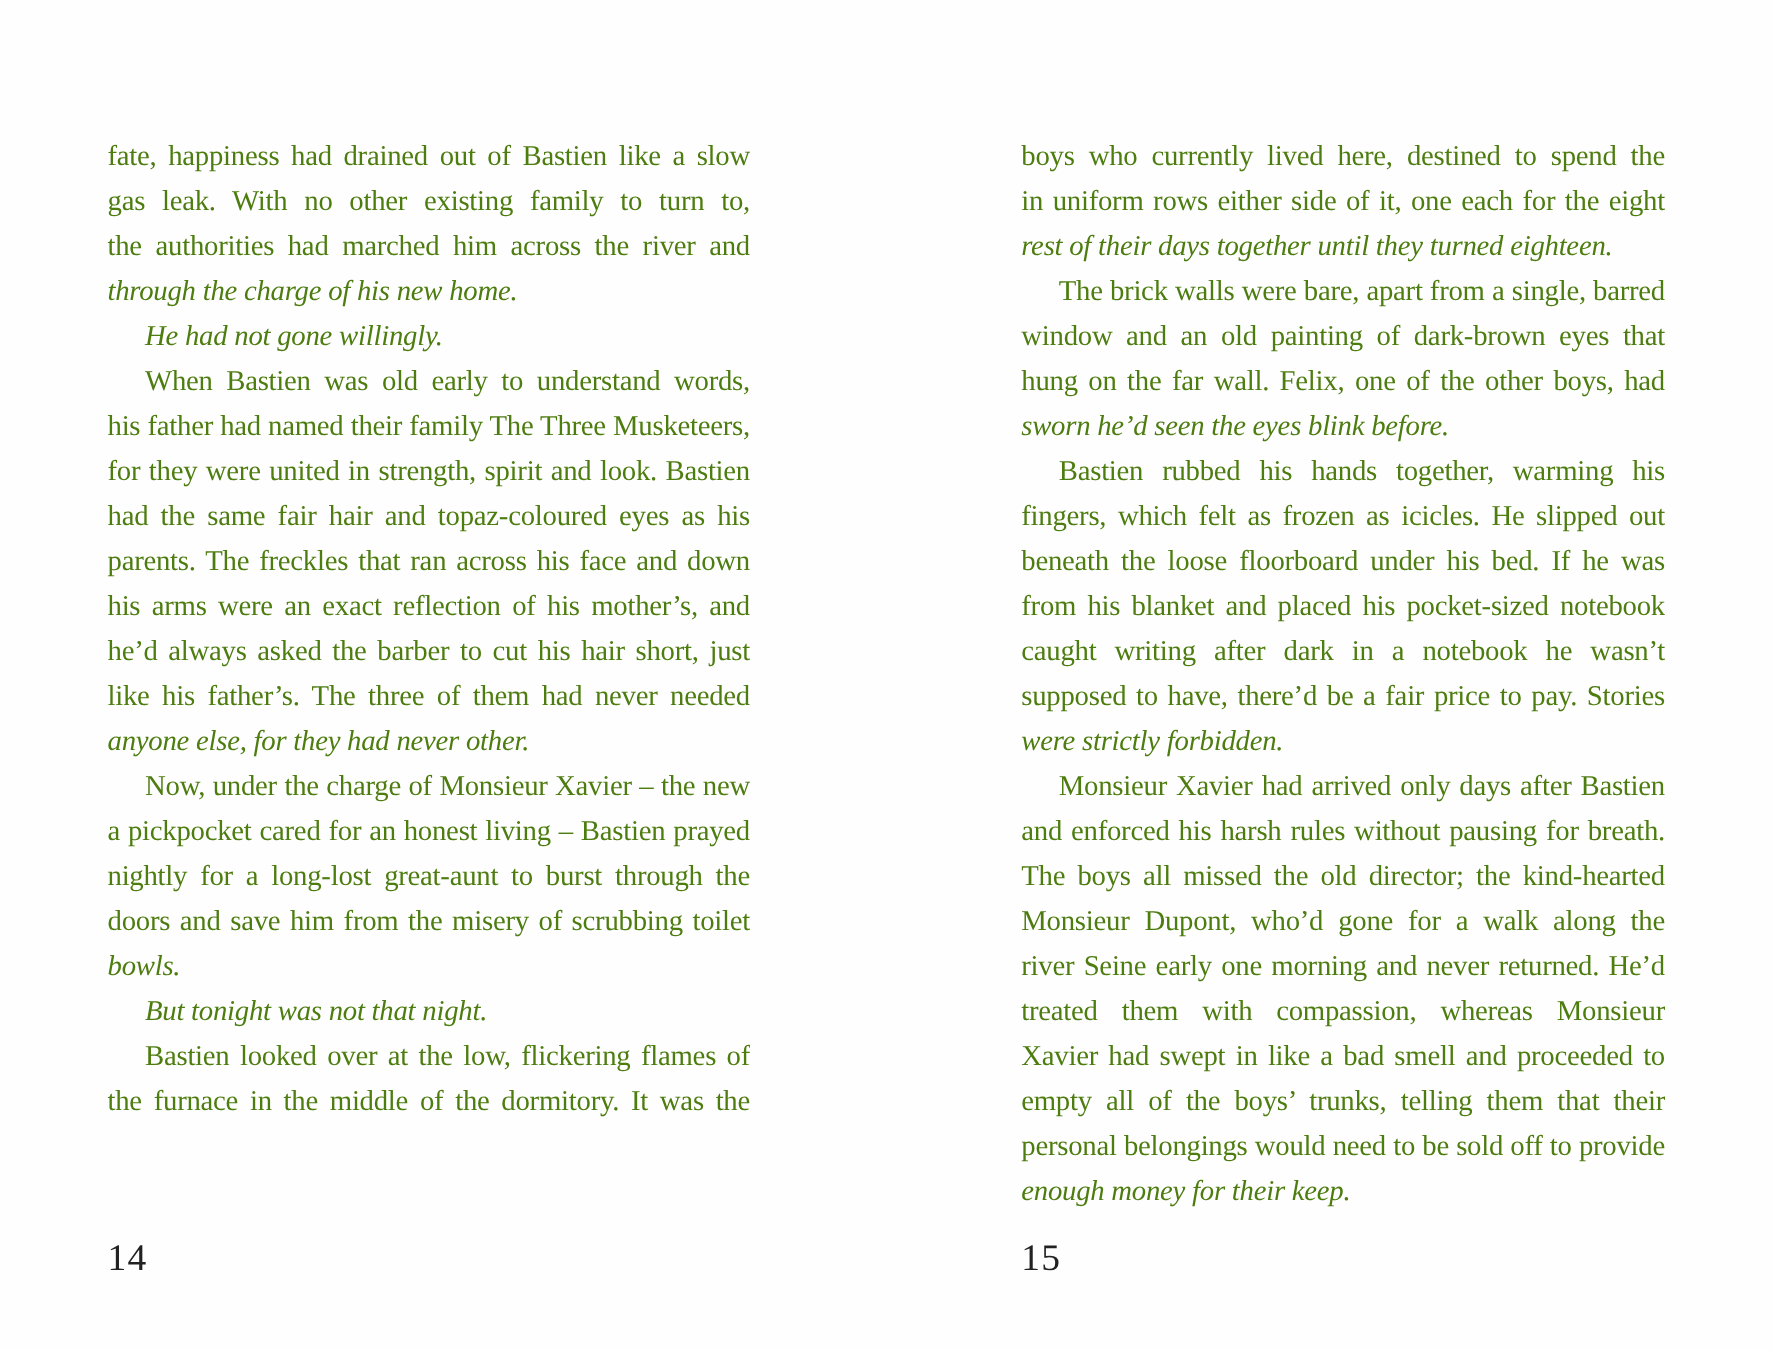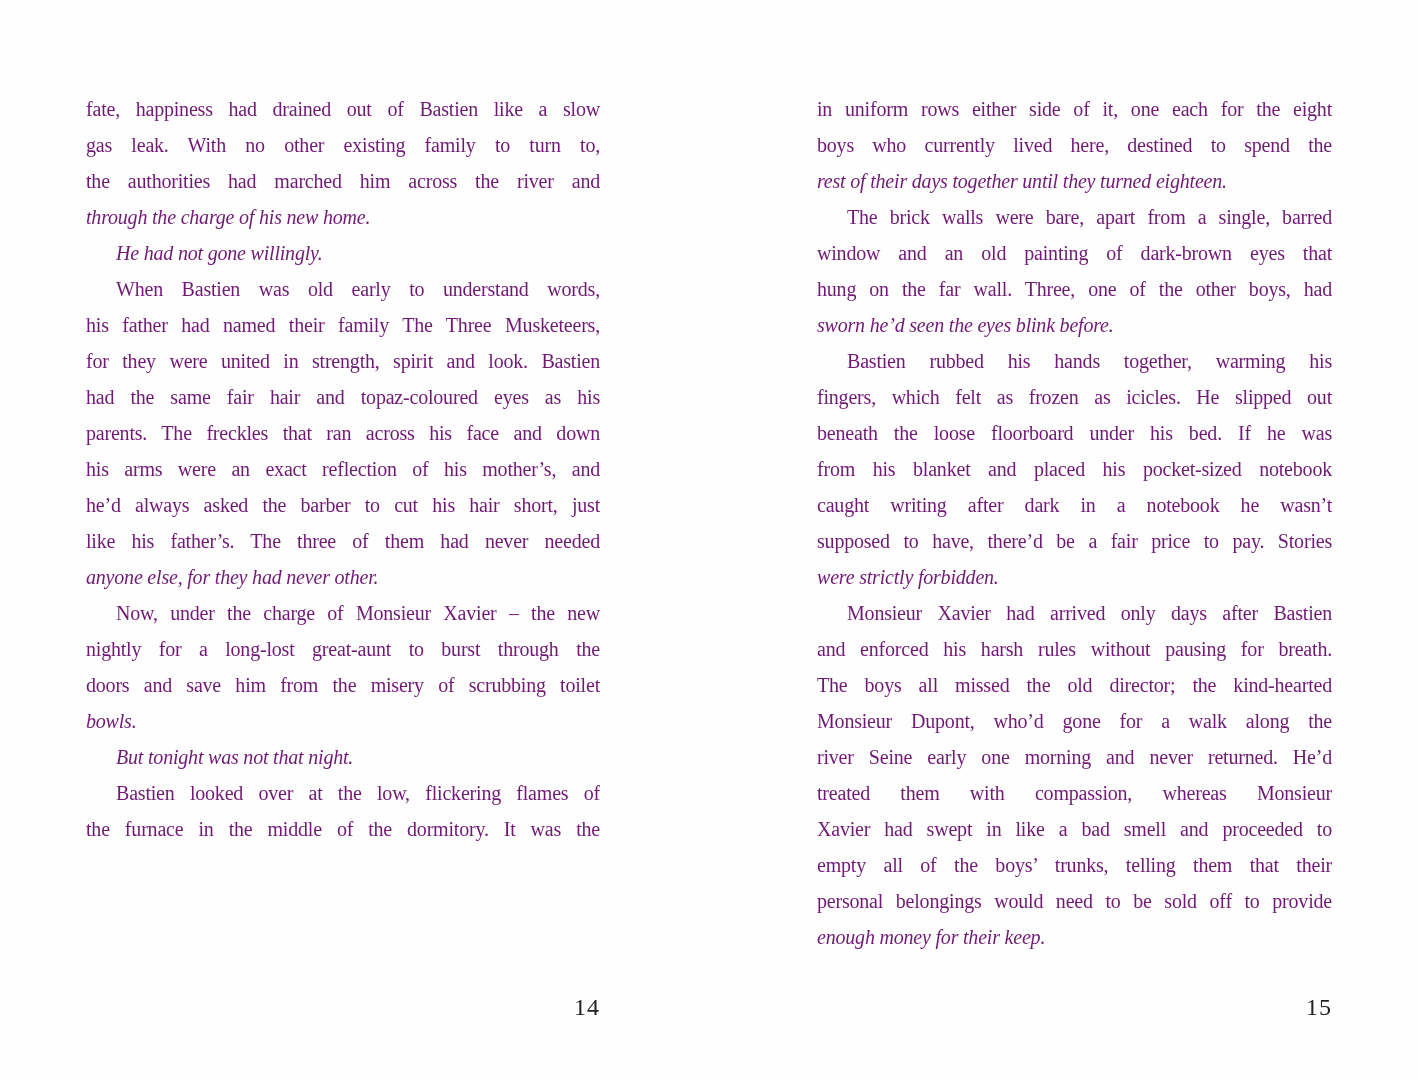--- a/index.html
+++ b/index.html
@@ -23,25 +23,25 @@
   .page {
     position: absolute;
     top: 0;
     height: 1080px;
   }
   .page.left  { left: 0;   width: 709px; }
   .page.right { left: 709px; width: 709px; }
 
   .text-block {
     position: absolute;
-    top: 91px;
-    font-size: 20px;
+    top: 107px;
+    font-size: 23px;
     line-height: 36px;
     letter-spacing: -0.2px;
-    color: #701a75;
+    color: #4d7c0f;
   }
   .page.left  .text-block { left: 86px;  width: 514px; }
   .page.right .text-block { left: 108px; width: 515px; }
 
   .paragraph { margin: 0; padding: 0; }
 
   .line {
     text-align: justify;
     text-align-last: justify;
     white-space: normal;
@@ -51,23 +51,23 @@
   .line.endline {
     text-align: left;
     text-align-last: left;
     font-style: italic;
   }
   .line.indent { padding-left: 30px; }
 
   .page-number {
     position: absolute;
     top: 992px;
-    font-size: 24px;
+    font-size: 30px;
     line-height: 30px;
-    text-align: right;
+    text-align: left;
     letter-spacing: 1px;
     color: #222222;
   }
   .page.left  .page-number { left: 86px;  width: 514px; }
   .page.right .page-number { left: 108px; width: 515px; }
 </style>
 </head>
 <body>
 
 <div class="spread">
@@ -89,46 +89,47 @@
           <div class="line">for they were united in strength, spirit and look. Bastien</div>
           <div class="line">had the same fair hair and topaz-coloured eyes as his</div>
           <div class="line">parents. The freckles that ran across his face and down</div>
           <div class="line">his arms were an exact reflection of his mother’s, and</div>
           <div class="line">he’d always asked the barber to cut his hair short, just</div>
           <div class="line">like his father’s. The three of them had never needed</div>
           <div class="line endline">anyone else, for they had never other.</div>
         </div>
         <div class="paragraph">
           <div class="line indent">Now, under the charge of Monsieur Xavier – the new</div>
+          <div class="line">a pickpocket cared for an honest living – Bastien prayed</div>
           <div class="line">nightly for a long-lost great-aunt to burst through the</div>
           <div class="line">doors and save him from the misery of scrubbing toilet</div>
           <div class="line endline">bowls.</div>
         </div>
         <div class="paragraph">
           <div class="line endline indent">But tonight was not that night.</div>
         </div>
         <div class="paragraph">
           <div class="line indent">Bastien looked over at the low, flickering flames of</div>
           <div class="line">the furnace in the middle of the dormitory. It was the</div>
         </div>
       </div>
     <div class="page-number">14</div>
   </section>
 
   <section class="page right">
     <div class="text-block">
         <div class="paragraph">
+          <div class="line">boys who currently lived here, destined to spend the</div>
           <div class="line">in uniform rows either side of it, one each for the eight</div>
-          <div class="line">boys who currently lived here, destined to spend the</div>
           <div class="line endline">rest of their days together until they turned eighteen.</div>
         </div>
         <div class="paragraph">
           <div class="line indent">The brick walls were bare, apart from a single, barred</div>
           <div class="line">window and an old painting of dark-brown eyes that</div>
-          <div class="line">hung on the far wall. Three, one of the other boys, had</div>
+          <div class="line">hung on the far wall. Felix, one of the other boys, had</div>
           <div class="line endline">sworn he’d seen the eyes blink before.</div>
         </div>
         <div class="paragraph">
           <div class="line indent">Bastien rubbed his hands together, warming his</div>
           <div class="line">fingers, which felt as frozen as icicles. He slipped out</div>
           <div class="line">beneath the loose floorboard under his bed. If he was</div>
           <div class="line">from his blanket and placed his pocket-sized notebook</div>
           <div class="line">caught writing after dark in a notebook he wasn’t</div>
           <div class="line">supposed to have, there’d be a fair price to pay. Stories</div>
           <div class="line endline">were strictly forbidden.</div>

